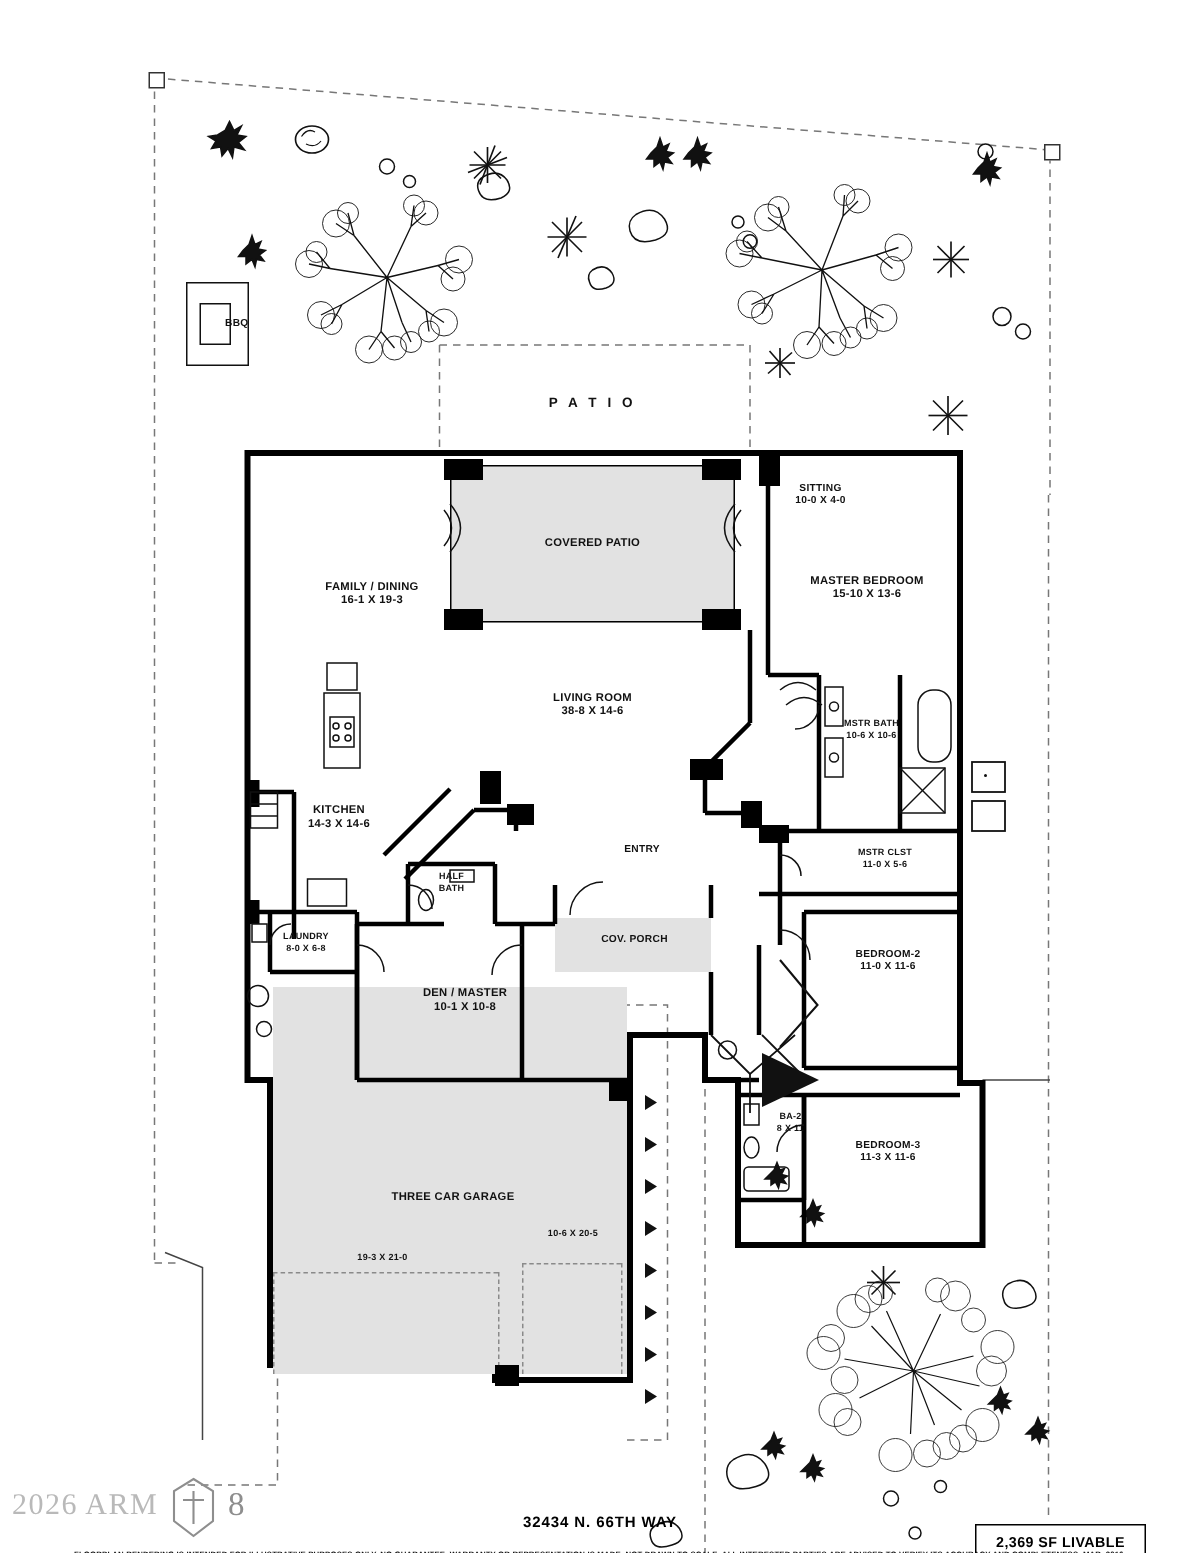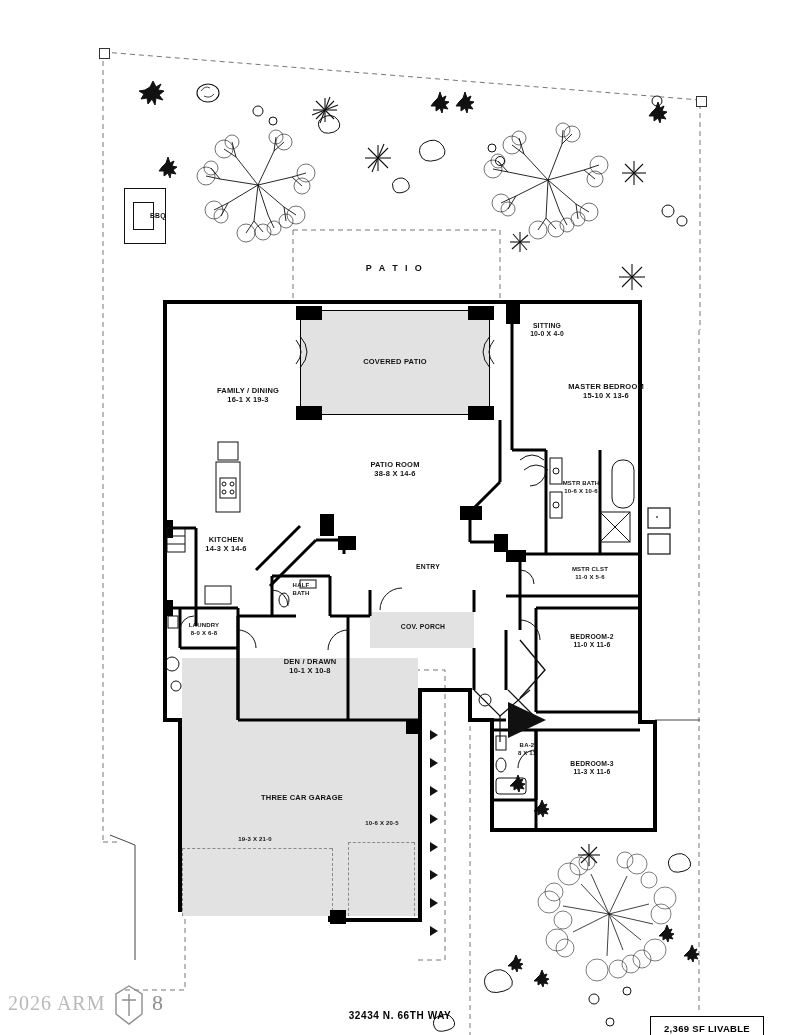--- a/index.html
+++ b/index.html
@@ -572,54 +572,54 @@
     <polygon points="508,672 546,690 508,708" fill="#111"></polygon>
     <polyline points="520,610 545,640 520,668" fill="none" stroke="#111" stroke-width="1.4"></polyline>
   </svg>
 
   <div class="label lbl-9" style="left:178px; top:356px; width:140px;">
     <span class="name">FAMILY / DINING</span>
     <span class="dims">16-1  X  19-3</span>
   </div>
 
   <div class="label lbl-9" style="left:330px; top:430px; width:130px;">
-    <span class="name">PATIO ROOM</span>
+    <span class="name">LIVING ROOM</span>
     <span class="dims">38-8  X  14-6</span>
   </div>
 
   <div class="label lbl-9" style="left:178px; top:505px; width:96px;">
     <span class="name">KITCHEN</span>
     <span class="dims">14-3  X  14-6</span>
   </div>
 
   <div class="label lbl-7" style="left:176px; top:592px; width:56px;">
     <span class="name">LAUNDRY</span>
     <span class="dims">8-0  X  6-8</span>
   </div>
 
   <div class="label lbl-7" style="left:278px; top:552px; width:46px;">
     <span class="name">HALF</span>
     <span class="dims">BATH</span>
   </div>
 
   <div class="label lbl-9" style="left:250px; top:627px; width:120px;">
-    <span class="name">DEN / DRAWN</span>
+    <span class="name">DEN / MASTER</span>
     <span class="dims">10-1  X  10-8</span>
   </div>
 
   <div class="label lbl-8" style="left:398px; top:533px; width:60px;">
     <span class="name">ENTRY</span>
   </div>
 
   <div class="label lbl-8" style="left:508px; top:292px; width:78px;">
     <span class="name">SITTING</span>
     <span class="dims">10-0 X 4-0</span>
   </div>
 
-  <div class="label lbl-9" style="left:540px; top:352px; width:132px;">
+  <div class="label lbl-9" style="left:512px; top:352px; width:132px;">
     <span class="name">MASTER BEDROOM</span>
     <span class="dims">15-10  X  13-6</span>
   </div>
 
   <div class="label lbl-7" style="left:552px; top:450px; width:58px;">
     <span class="name">MSTR BATH</span>
     <span class="dims">10-6 X 10-6</span>
   </div>
 
   <div class="label lbl-7" style="left:556px; top:536px; width:68px;">

